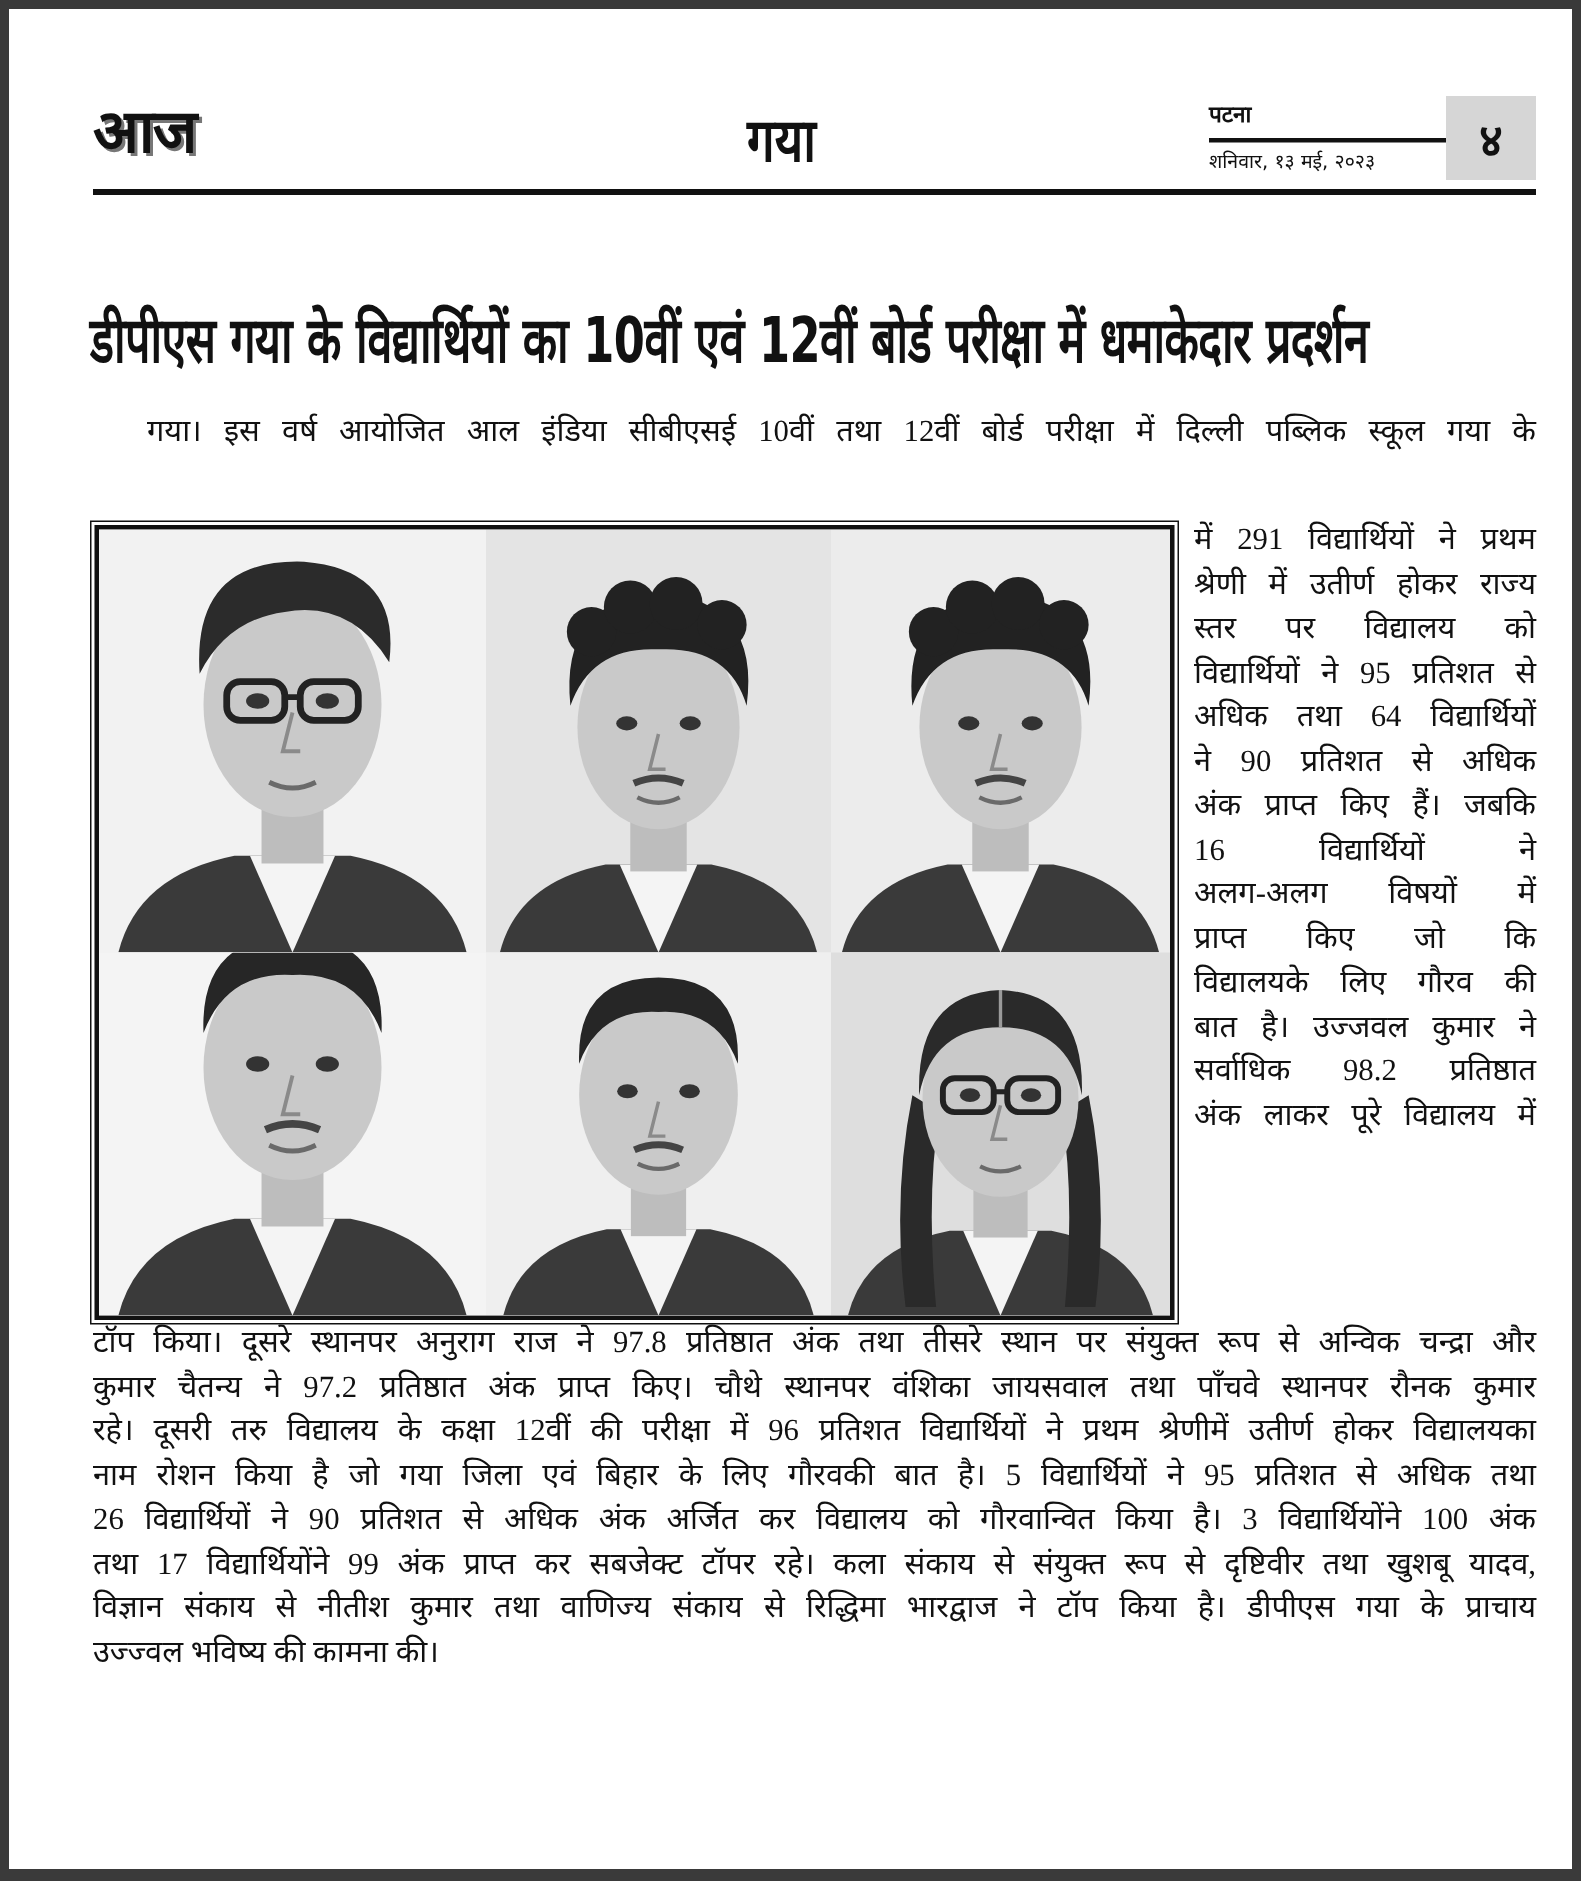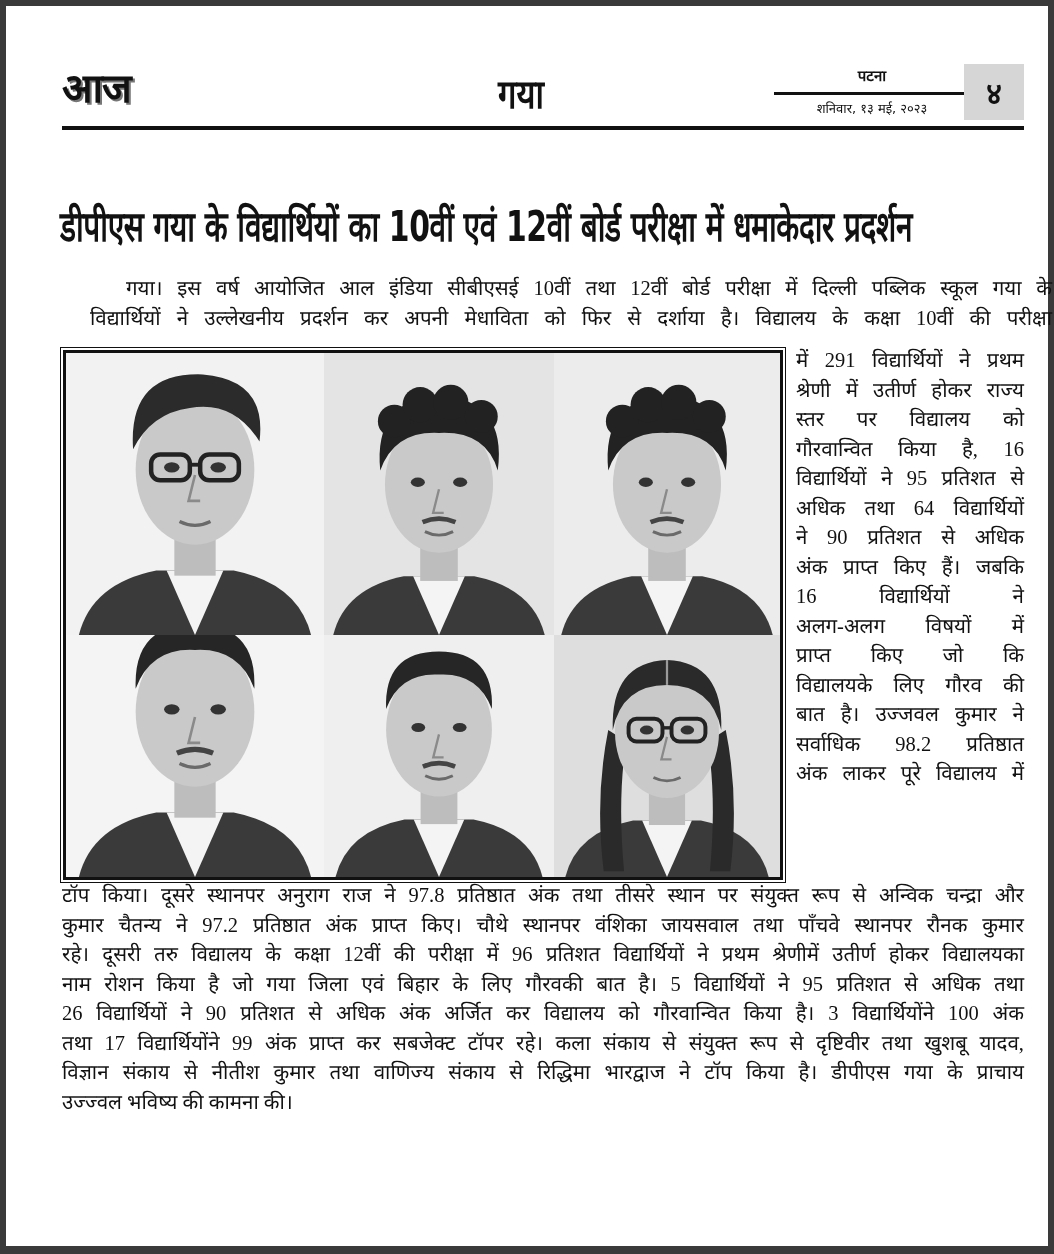--- a/index.html
+++ b/index.html
@@ -30,22 +30,22 @@
     text-shadow: 2px 2px 0 #777;
     letter-spacing: -1px;
   }
   .edition-name {
     position: absolute; left: 436px; top: 6px;
     font-family: "DejaVu Sans", sans-serif;
     font-size: 40px; font-weight: bold; line-height: 48px;
     transform: scaleX(0.82); transform-origin: left center;
   }
   .dateline {
-    position: absolute; left: 712px; top: 2px; width: 196px;
-    text-align: center;
+    position: absolute; left: 744px; top: 2px; width: 196px;
+    text-align: left;
   }
   .city {
     font-family: "DejaVu Sans", sans-serif;
     font-size: 15px; font-weight: bold; line-height: 20px;
   }
   .dateline-rule {
     height: 3px; background: #111; margin: 6px 0 6px 0;
   }
   .date {
     font-family: "DejaVu Sans", sans-serif;
@@ -70,21 +70,21 @@
     white-space: nowrap;
     transform: scaleX(0.71); transform-origin: left center;
     letter-spacing: -0.5px;
   }
   
   .body-text {
     font-size: 20.5px; line-height: 29.5px;
     text-align: justify;
   }
   .intro {
-    position: absolute; left: 56px; top: 268px; width: 962px; margin-left: 28px;
+    position: absolute; left: 56px; top: 268px; width: 962px;
   }
   .side-col {
     position: absolute; left: 790px; top: 340px; width: 228px;
   }
   .lower {
     position: absolute; left: 56px; top: 875px; width: 962px;
   }
   .line { display: block; text-align: justify; text-align-last: justify; white-space: nowrap; }
   .line.last { text-align-last: left; }
   
@@ -119,21 +119,20 @@
       <div class="date">शनिवार, १३ मई, २०२३</div>
     </div>
     <div class="page-no">४</div>
   </div>
   <div class="masthead-rule"></div>
 
   <h1 class="headline" style="margin:0;">डीपीएस गया के विद्यार्थियों का 10वीं एवं 12वीं बोर्ड परीक्षा में धमाकेदार प्रदर्शन</h1>
 
   <div class="intro body-text">
     <span class="line" style="text-indent:36px;">गया। इस वर्ष आयोजित आल इंडिया सीबीएसई 10वीं तथा 12वीं बोर्ड परीक्षा में दिल्ली पब्लिक स्कूल गया के</span>
-    <span class="line">विद्यार्थियों ने उल्लेखनीय प्रदर्शन कर अपनी मेधाविता को फिर से दर्शाया है। विद्यालय के कक्षा 10वीं की परीक्षा</span>
   </div>
 
   <div class="photo-box" id="photo-box">
       <div class="photo" style="background: rgb(242, 242, 242);">
         <svg viewBox="0 0 200 240" preserveAspectRatio="xMidYMax slice">
           <path d="M10 240 Q20 200 70 190 L130 190 Q180 200 190 240 Z" fill="#3a3a3a"></path>
           <path d="M78 190 L100 240 L122 190 Z" fill="#f4f4f4"></path>
           <rect x="84" y="160" width="32" height="34" fill="#bdbdbd"></rect>
           <ellipse cx="100" cy="112" rx="46" ry="58" fill="#c9c9c9"></ellipse>
           <path d="M52 96 Q48 36 106 38 Q156 42 150 90 Q130 58 96 64 Q66 68 52 96 Z" fill="#2b2b2b"></path>
@@ -228,21 +227,20 @@
           <path d="M100 116 L95 136 L104 136" fill="none" stroke="#8a8a8a" stroke-width="2"></path>
           <path d="M88 152 Q100 158 112 152" fill="none" stroke="#6a6a6a" stroke-width="2.5"></path>
         </svg>
       </div>
     </div>
 
   <div class="side-col body-text" id="side-col">
       <span class="line">में 291 विद्यार्थियों ने प्रथम</span>
       <span class="line">श्रेणी में उतीर्ण होकर राज्य</span>
       <span class="line">स्तर पर विद्यालय को</span>
-      <span class="line">गौरवान्वित किया है, 16</span>
       <span class="line">विद्यार्थियों ने 95 प्रतिशत से</span>
       <span class="line">अधिक तथा 64 विद्यार्थियों</span>
       <span class="line">ने 90 प्रतिशत से अधिक</span>
       <span class="line">अंक प्राप्त किए हैं। जबकि</span>
       <span class="line">16 विद्यार्थियों ने</span>
       <span class="line">अलग-अलग विषयों में</span>
       <span class="line">प्राप्त किए जो कि</span>
       <span class="line">विद्यालयके लिए गौरव की</span>
       <span class="line">बात है। उज्जवल कुमार ने</span>
       <span class="line">सर्वाधिक 98.2 प्रतिष्ठात</span>

